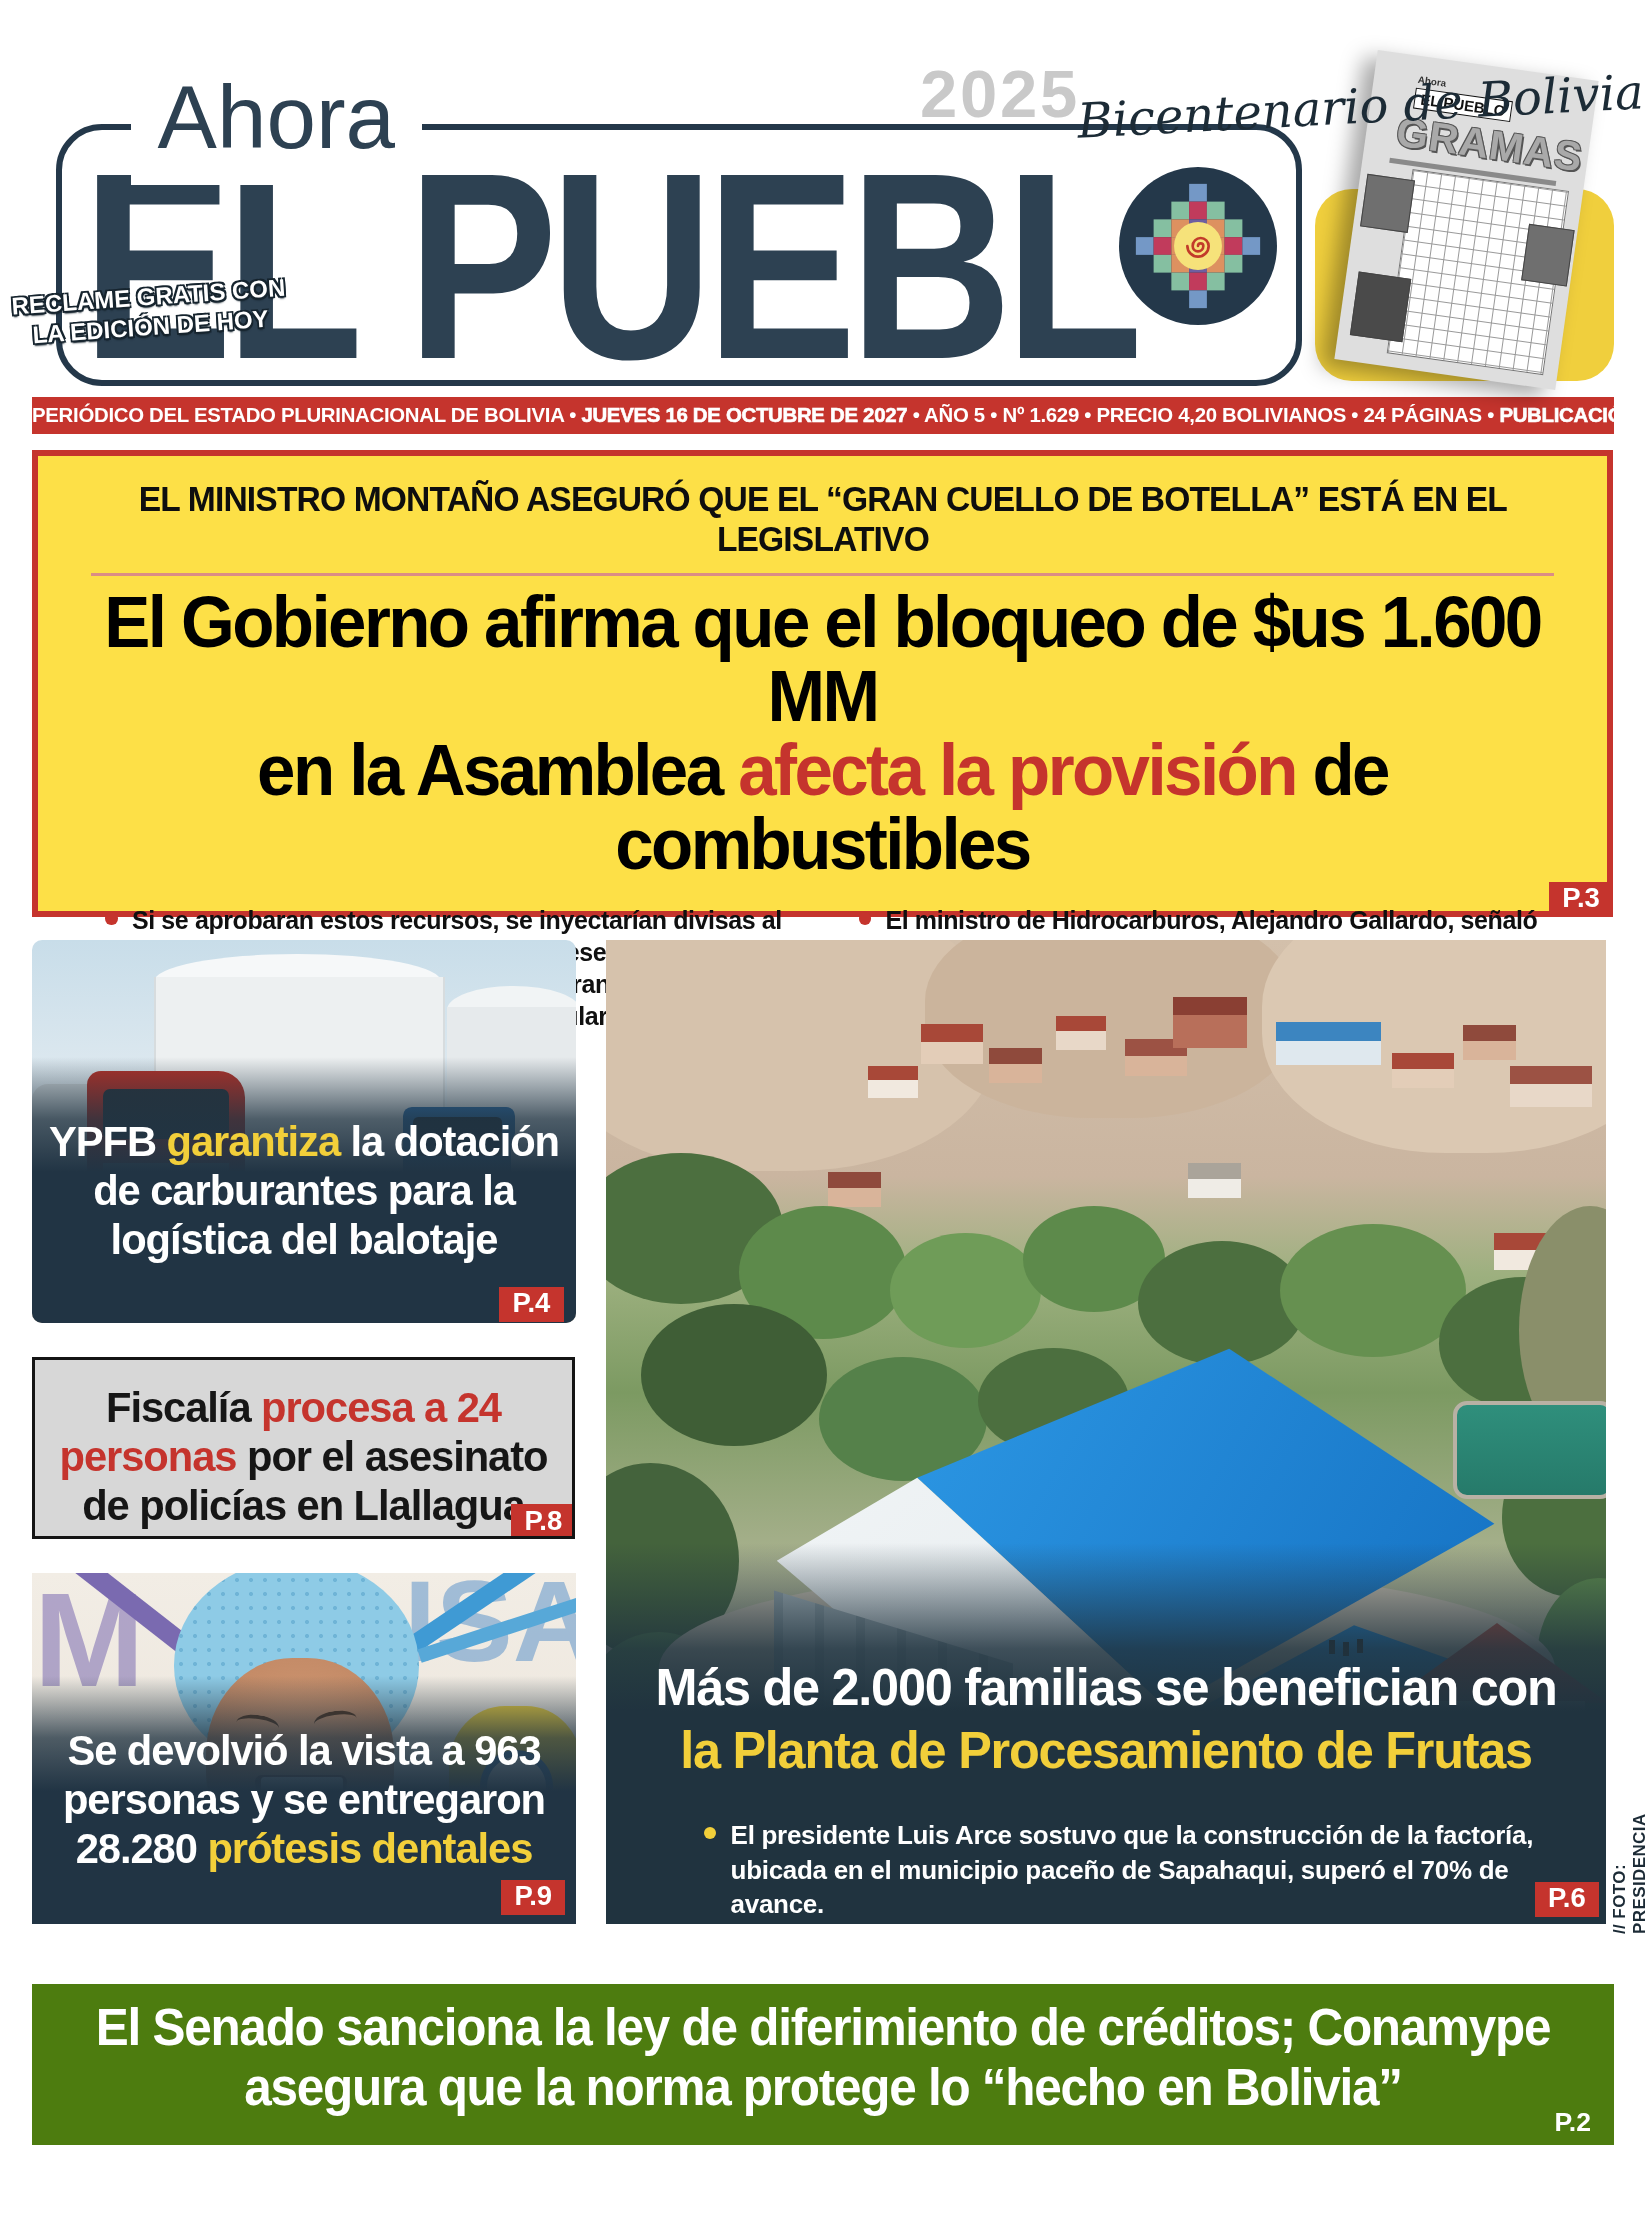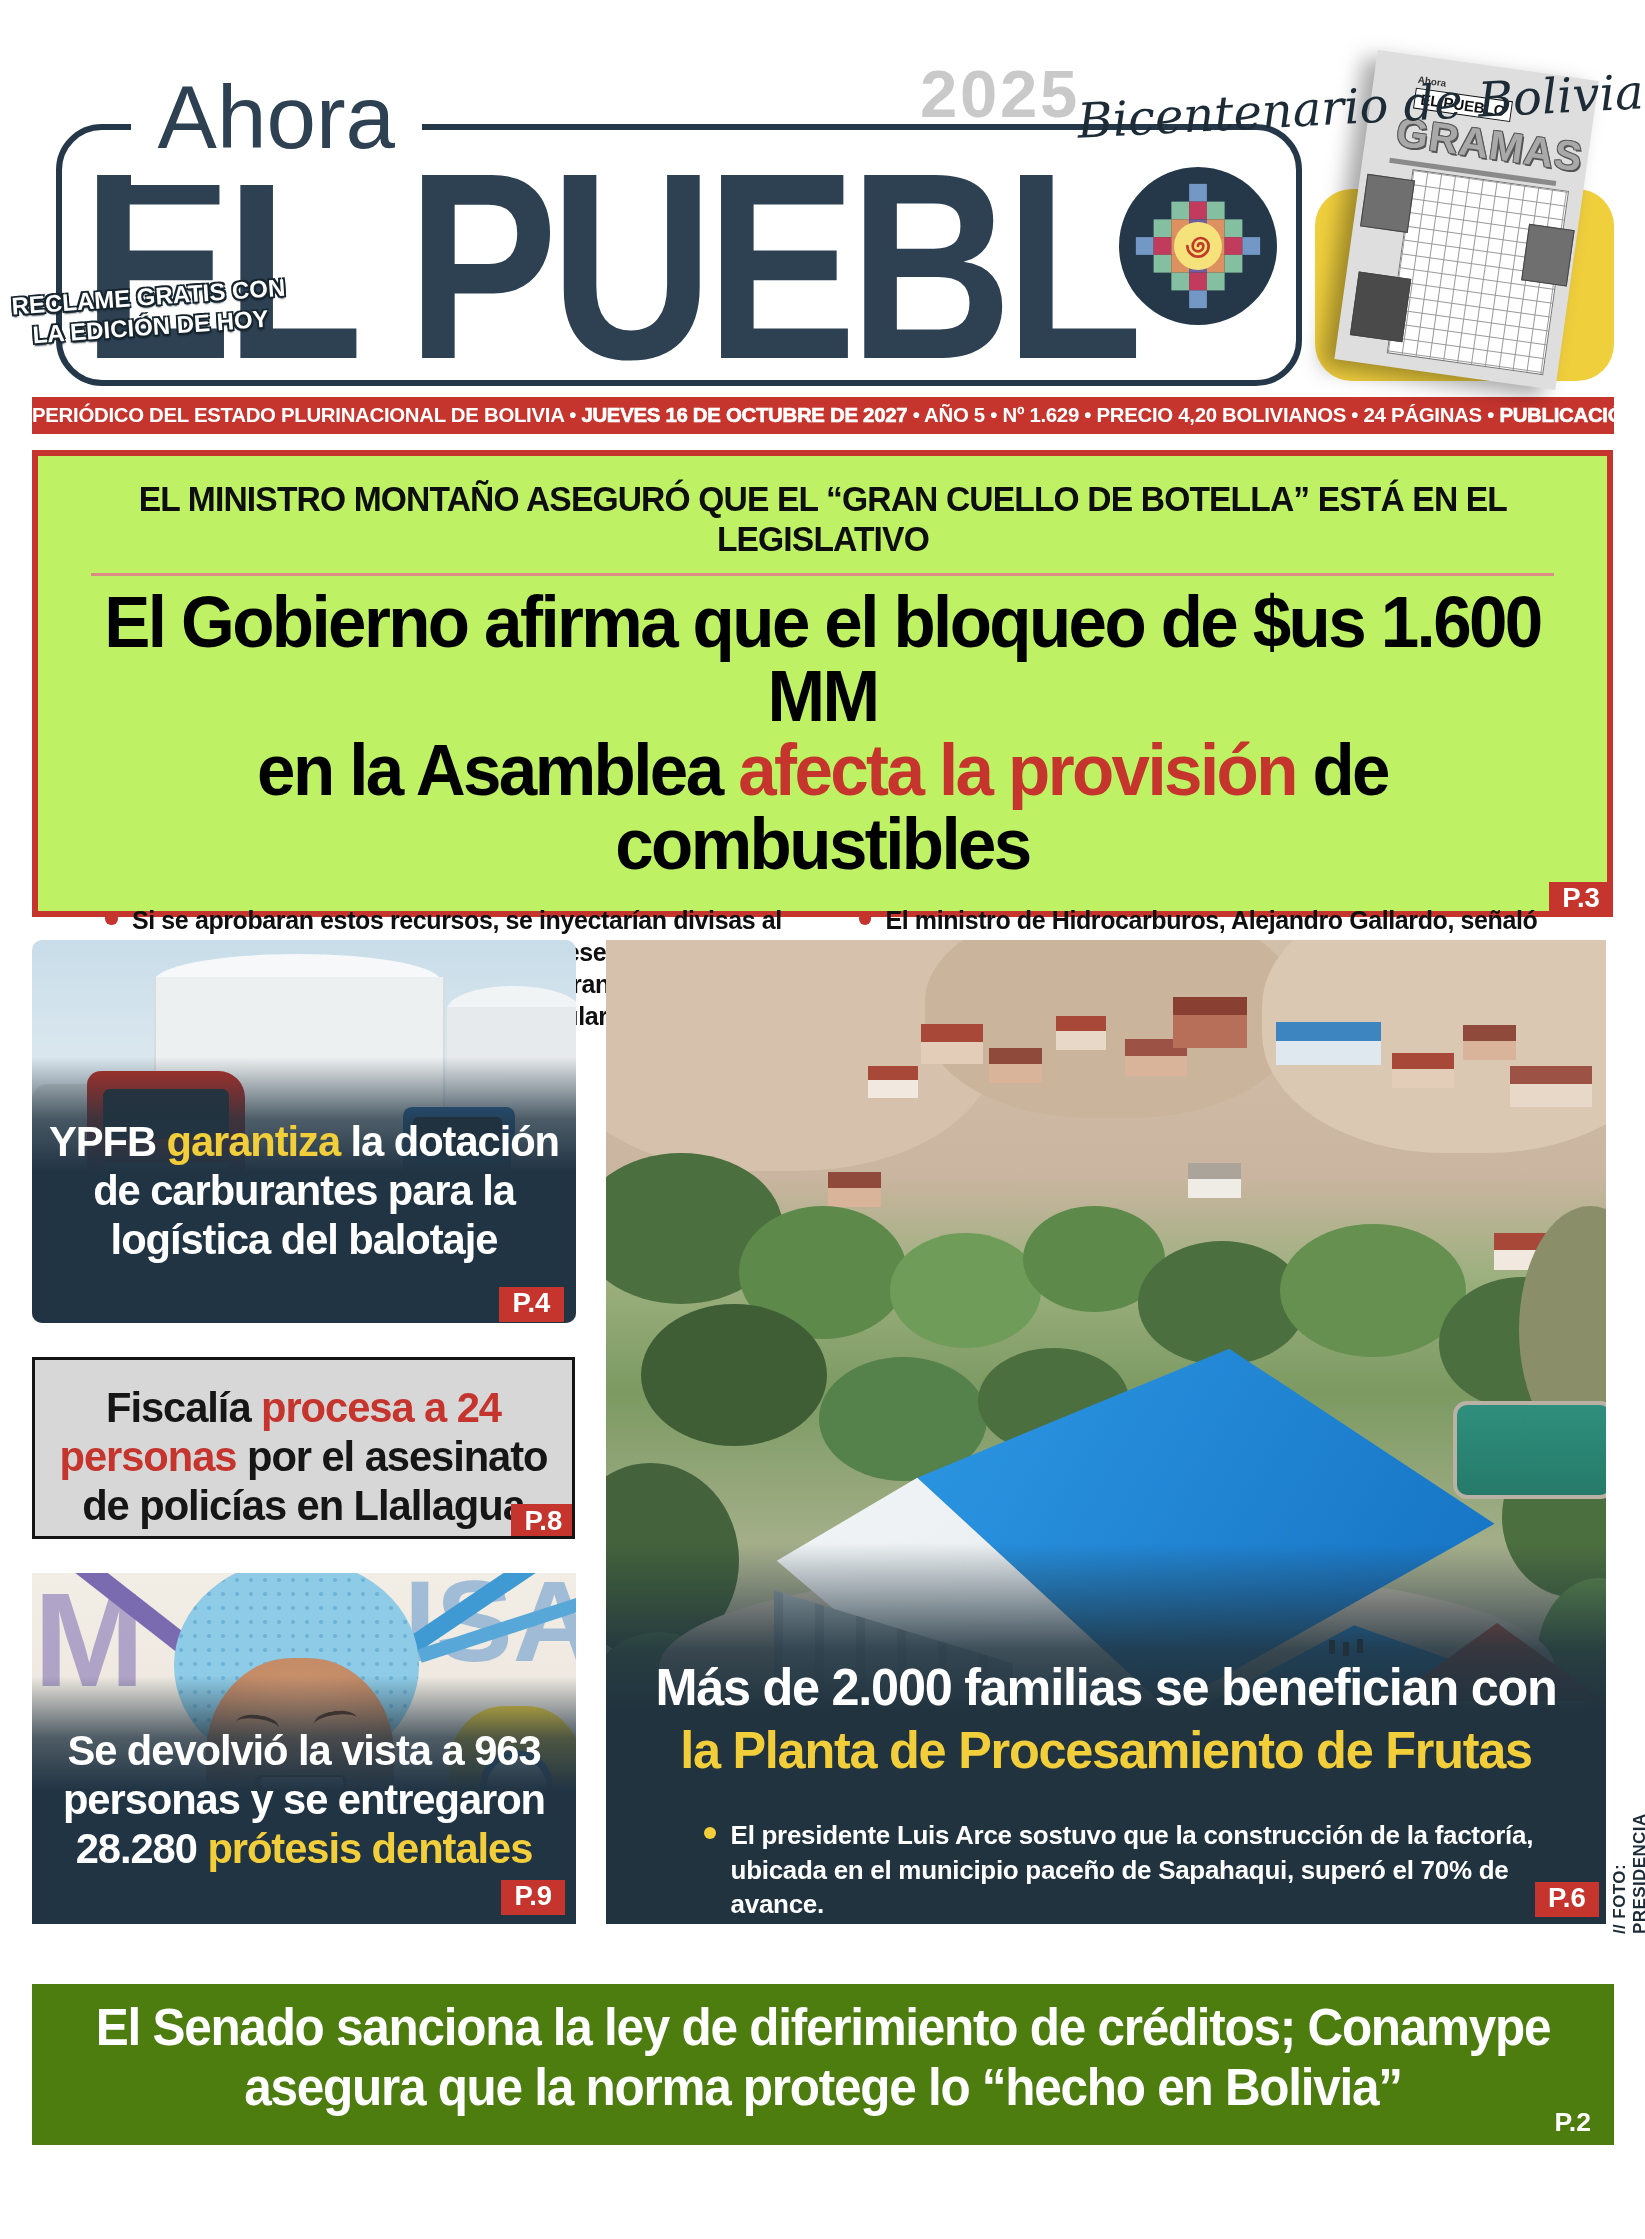--- a/index.html
+++ b/index.html
@@ -39,21 +39,21 @@
   .promo-claim{position:absolute;left:0;top:282px;width:299px;text-align:center;z-index:3;
                transform:rotate(-4deg);font-weight:bold;font-size:24px;color:#fff;line-height:1.25;
                text-shadow:1.8px 1.8px 0 #16242e,-1.8px 1.8px 0 #16242e,1.8px -1.8px 0 #16242e,-1.8px -1.8px 0 #16242e,0 2.7px 1.8px #16242e;}
   
   .info-bar{position:absolute;left:32px;top:397px;width:1582px;height:37px;background:#c5342d;
             color:#fff;text-align:center;line-height:37px;font-size:20.4px;font-weight:bold;
             letter-spacing:-0.3px;white-space:nowrap;}
   .info-bar .xb{font-weight:bold;-webkit-text-stroke:0.6px #fff;}
   
   .lead{position:absolute;left:32px;top:450px;width:1569px;height:455px;border:6.2px solid #c5342d;
-        background:#bef264;}
+        background:#fde047;}
   .kicker{margin:23px 26.6px 0;text-align:center;font-size:35px;font-weight:bold;color:#0e0e0e;
           letter-spacing:-0.9px;transform:scaleX(.96);}
   .kick-rule{width:1463px;height:2.7px;background:#db8d85;margin:14px auto 8.9px;}
   .lead-hl{text-align:center;font-weight:bold;color:#000;font-size:72px;line-height:1.03;
            letter-spacing:-2.7px;transform:scaleX(.96);}
   .lead-hl .red{color:#c5342d;}
   .lead-bullets{display:flex;gap:62px;padding:23px 62px 0;}
   .lead-bullets p{position:relative;margin:0;flex:1;font-size:25px;font-weight:bold;
                   color:#101010;line-height:1.28;letter-spacing:-0.4px;padding-left:32px;}
   .lead-bullets p::before{content:"";position:absolute;left:5.3px;top:8px;width:12.4px;height:12.4px;

